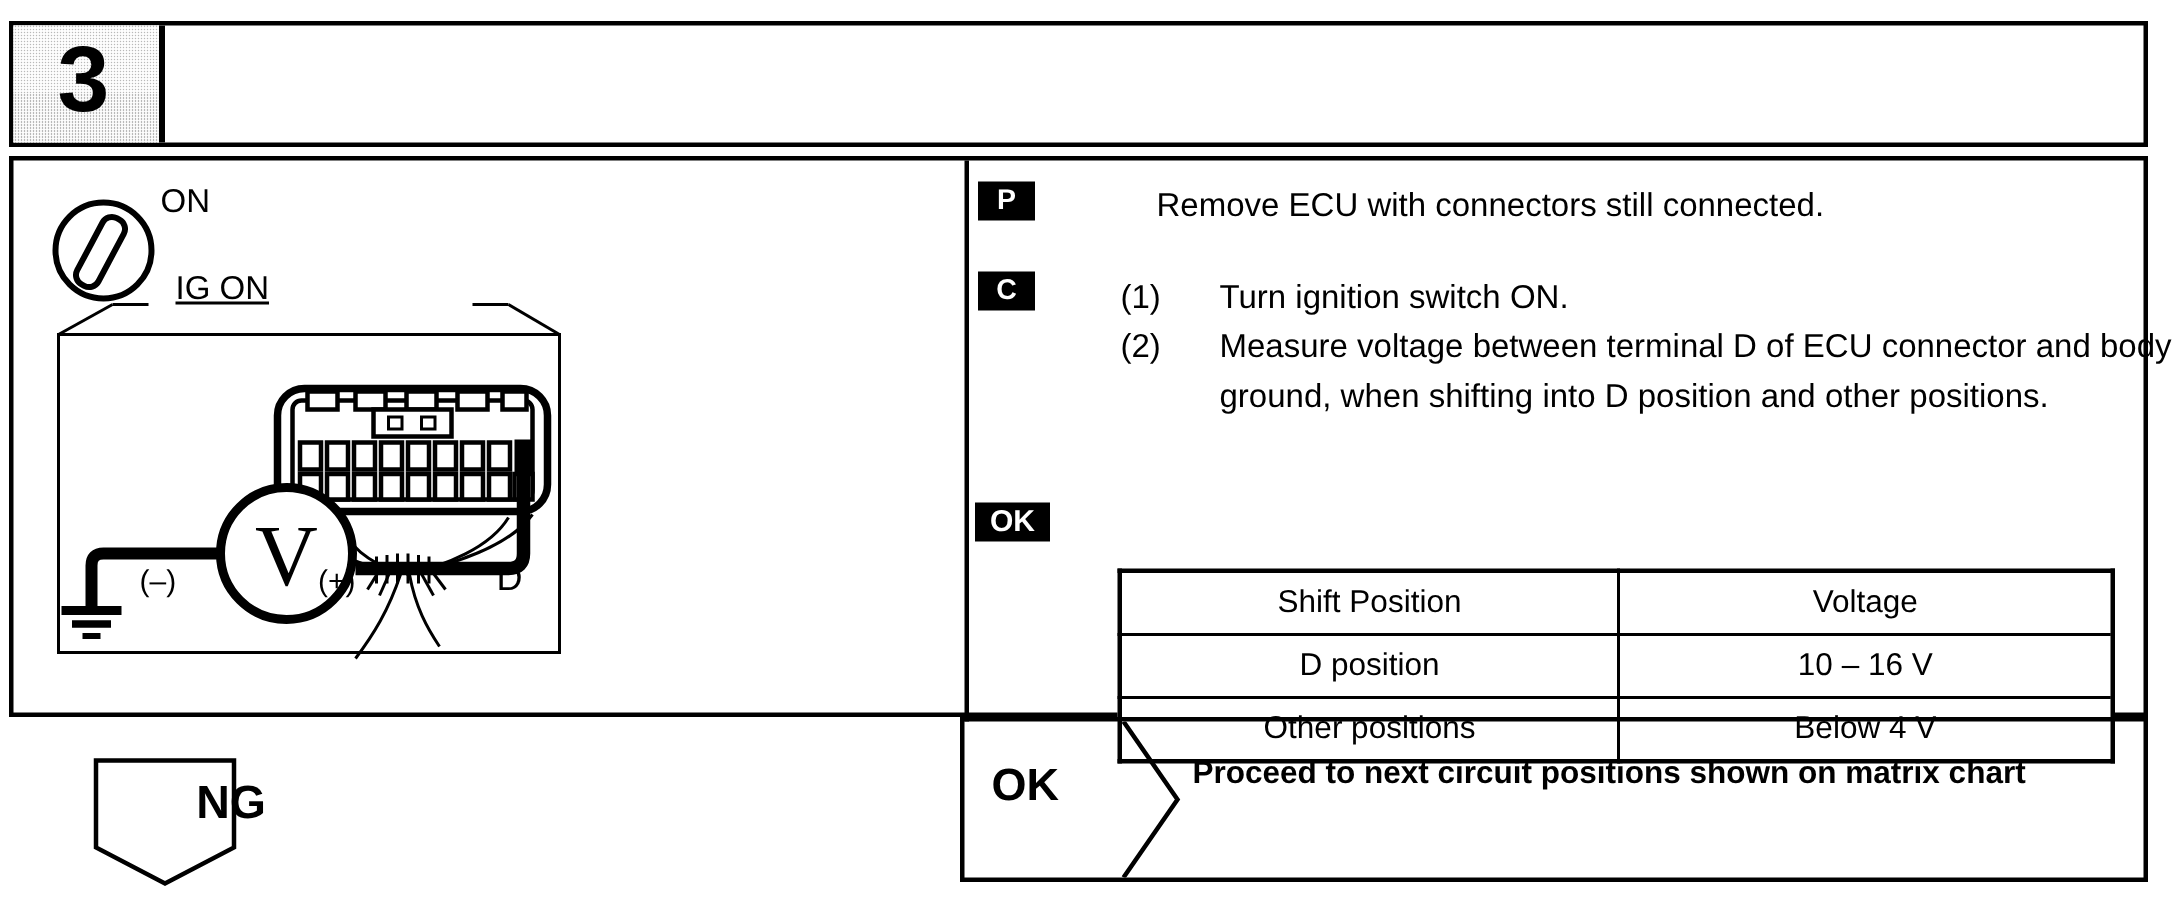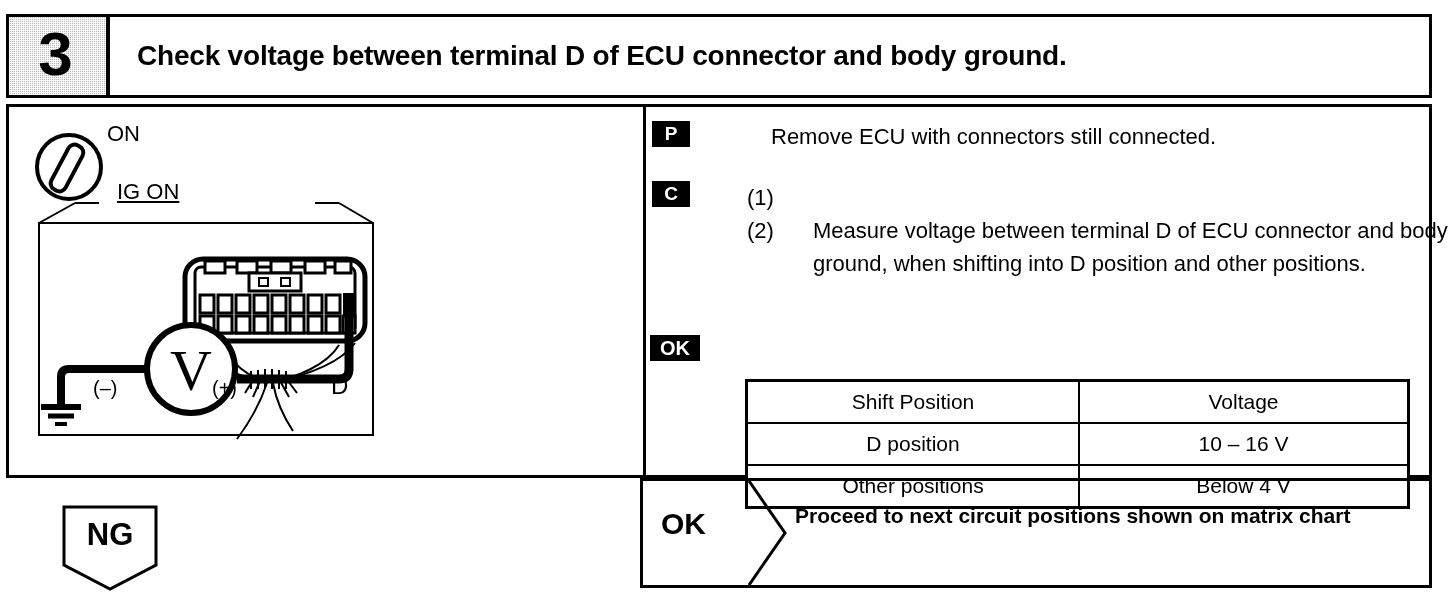--- a/index.html
+++ b/index.html
@@ -57,32 +57,31 @@
 
   
   .bot-frame{position:absolute;left:640px;top:478px;width:792px;height:110px;border:3px solid #000;box-sizing:border-box;}
   .bot-ok{position:absolute;left:18px;top:26px;font-size:30px;font-weight:bold;}
   .bot-text{position:absolute;left:152px;top:18px;width:620px;font-size:21px;font-weight:bold;line-height:34px;}
   .chev{position:absolute;left:100px;top:0;width:48px;height:104px;}
 
   
   .ng-wrap{position:absolute;left:62px;top:505px;width:96px;height:86px;}
   .ng-label{position:absolute;left:0;top:0;width:96px;height:62px;line-height:60px;text-align:center;
-    font-size:31px;font-weight:bold;}
+    font-size:31px;font-weight:bold;padding-left:44px;}
 </style>
 </head>
 <body>
 
 <div id="root">
 
   <div class="hdr">
     <div class="step-box">
       <div class="step-num">3</div>
     </div>
-    <div class="hdr-title">Check voltage between terminal D of ECU connector and body ground.</div>
   </div>
 
   <div class="body-frame">
     <div class="vdiv"></div>
 
     <div class="diagram">
 
       <svg width="634" height="368" viewBox="0 0 634 368">
 
         <circle cx="60" cy="60" r="32" fill="none" stroke="#000" stroke-width="4"></circle>
@@ -184,20 +183,21 @@
       <div class="row r-p">
         <span class="badge">P</span>
         <span class="rtext">Remove ECU with connectors still connected.</span>
       </div>
 
       <div class="row r-c">
         <span class="badge">C</span>
         <span class="steps">
           <span class="stepline">
             <span class="stepnum">(1)</span>
+            <span class="steptxt">Turn ignition switch ON.</span>
           </span>
           <span class="stepline">
             <span class="stepnum">(2)</span>
             <span class="steptxt" style="width:660px">Measure voltage between terminal D of ECU connector and body ground, when shifting into D position and other positions.</span>
           </span>
         </span>
       </div>
 
       <div class="row r-ok">
         <span class="badge ok">OK</span>

